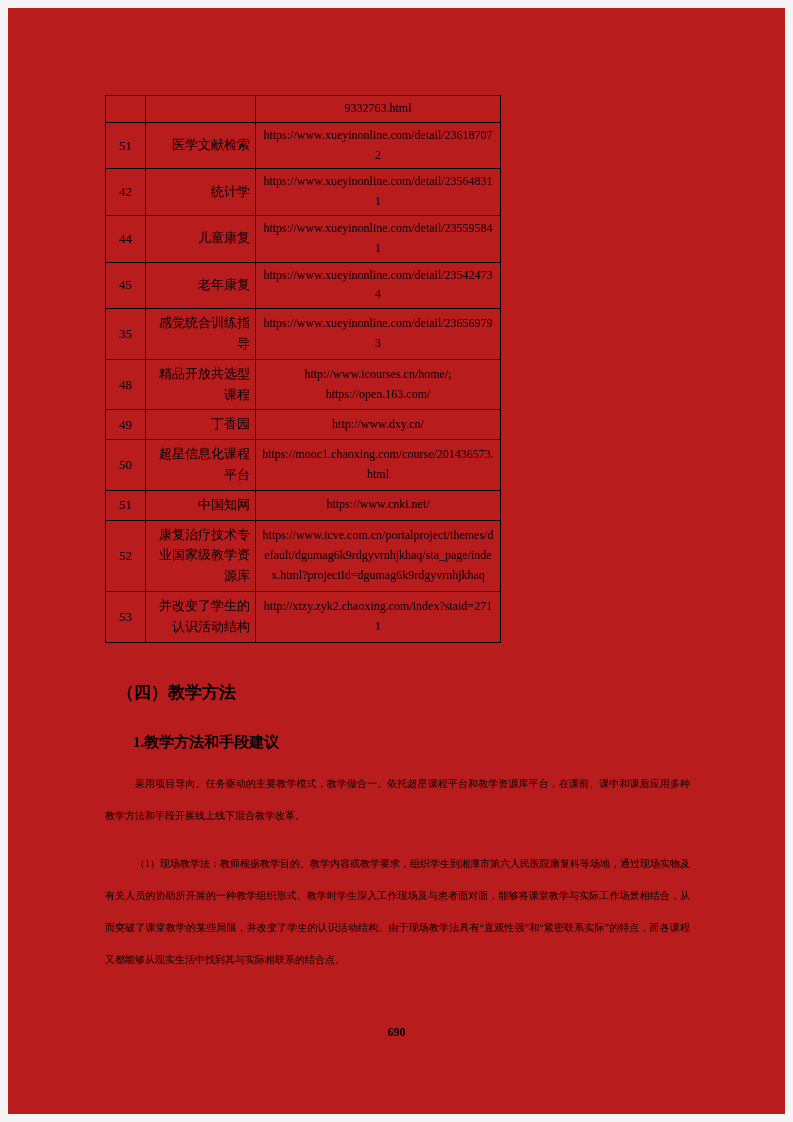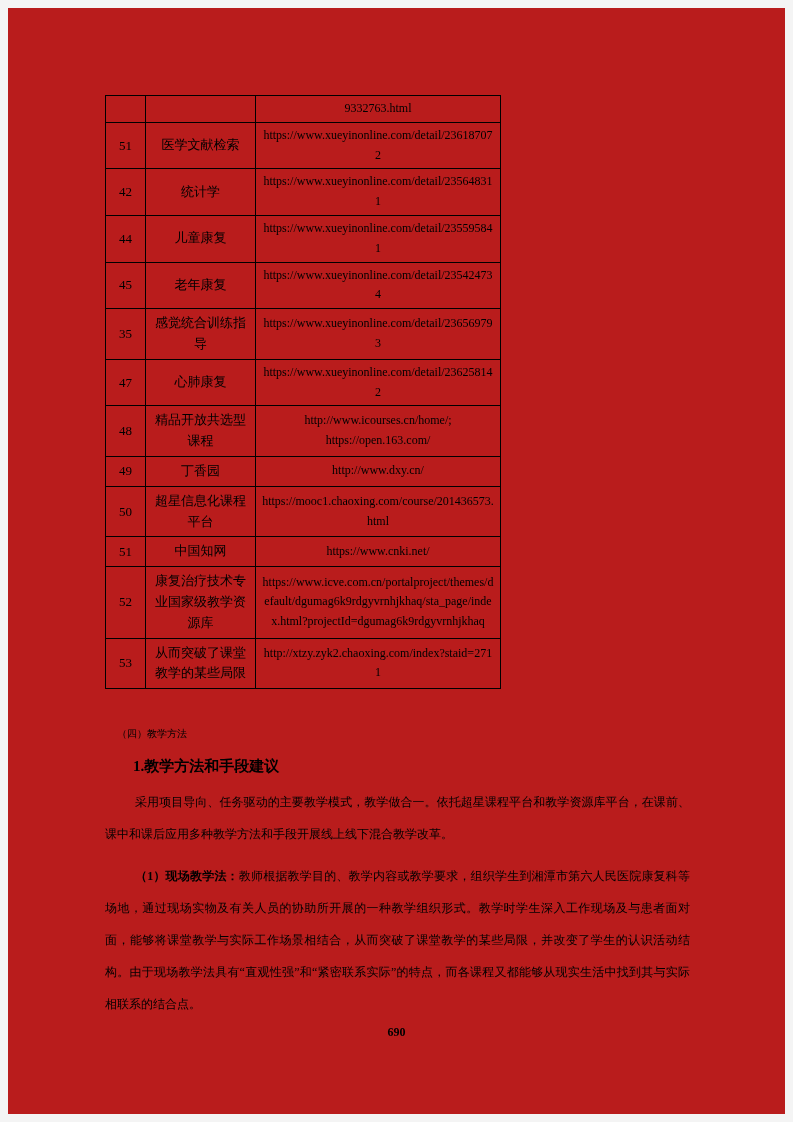--- a/index.html
+++ b/index.html
@@ -25,36 +25,36 @@
   table.res {
     border-collapse: collapse;
     table-layout: fixed;
     width: 395px;
   }
   table.res td {
     border: 1px solid #000;
     vertical-align: middle;
   }
   td.c-no   { width: 40px;  text-align: center; font-size: 13px; padding: 2px; }
-  td.c-name { width: 110px; text-align: center; font-size: 13px; padding: 4px 5px; line-height: 1.6; }
+  td.c-name { width: 110px; text-align: right; font-size: 13px; padding: 4px 5px; line-height: 1.6; }
   td.c-url  {
     width: 245px; text-align: center; font-size: 12px;
     padding: 3px 6px; line-height: 1.65;
     word-break: break-all; white-space: pre-line;
   }
-  .h-section { font-weight: normal; font-size: 10px; margin: 38px 0 0 12px; }
-  .h-sub     { font-weight: bold; font-size: 15px; margin: 16px 0 0 28px; }
+  .h-section { font-weight: bold; font-size: 17px; margin: 38px 0 0 12px; }
+  .h-sub     { font-weight: bold; font-size: 15px; margin: 29px 0 0 28px; }
   .para {
-    font-size: 12px;
+    font-size: 10px;
     line-height: 32px;
     text-align: justify;
     text-indent: 30px;
-    margin-top: 10px;
+    margin-top: 16px;
   }
-  .lead { font-weight: bold; }
+  .lead { font-weight: normal; }
   .page-number {
     position: absolute;
     bottom: 74px; left: 0;
     width: 100%;
     text-align: center;
     font-size: 12px;
     font-weight: bold;
   }
 </style>
 </head>
@@ -89,25 +89,20 @@
             <td class="c-no">45</td>
             <td class="c-name">老年康复</td>
             <td class="c-url">https://www.xueyinonline.com/detail/235424734</td>
           </tr>
           <tr>
             <td class="c-no">35</td>
             <td class="c-name">感觉统合训练指导</td>
             <td class="c-url">https://www.xueyinonline.com/detail/236569793</td>
           </tr>
           <tr>
-            <td class="c-no">47</td>
-            <td class="c-name">心肺康复</td>
-            <td class="c-url">https://www.xueyinonline.com/detail/236258142</td>
-          </tr>
-          <tr>
             <td class="c-no">48</td>
             <td class="c-name">精品开放共选型课程</td>
             <td class="c-url">http://www.icourses.cn/home/;
 https://open.163.com/</td>
           </tr>
           <tr>
             <td class="c-no">49</td>
             <td class="c-name">丁香园</td>
             <td class="c-url">http://www.dxy.cn/</td>
           </tr>
@@ -121,21 +116,21 @@
             <td class="c-name">中国知网</td>
             <td class="c-url">https://www.cnki.net/</td>
           </tr>
           <tr>
             <td class="c-no">52</td>
             <td class="c-name">康复治疗技术专业国家级教学资源库</td>
             <td class="c-url">https://www.icve.com.cn/portalproject/themes/default/dgumag6k9rdgyvrnhjkhaq/sta_page/index.html?projectId=dgumag6k9rdgyvrnhjkhaq</td>
           </tr>
           <tr>
             <td class="c-no">53</td>
-            <td class="c-name">从而突破了课堂教学的某些局限</td>
+            <td class="c-name">并改变了学生的认识活动结构</td>
             <td class="c-url">http://xtzy.zyk2.chaoxing.com/index?staid=2711</td>
           </tr>
         </tbody>
     </table>
 
     <div class="h-section">（四）教学方法</div>
     <div class="h-sub">1.教学方法和手段建议</div>
 
     <p class="para">采用项目导向、任务驱动的主要教学模式，教学做合一。依托超星课程平台和教学资源库平台，在课前、课中和课后应用多种教学方法和手段开展线上线下混合教学改革。</p>
 

